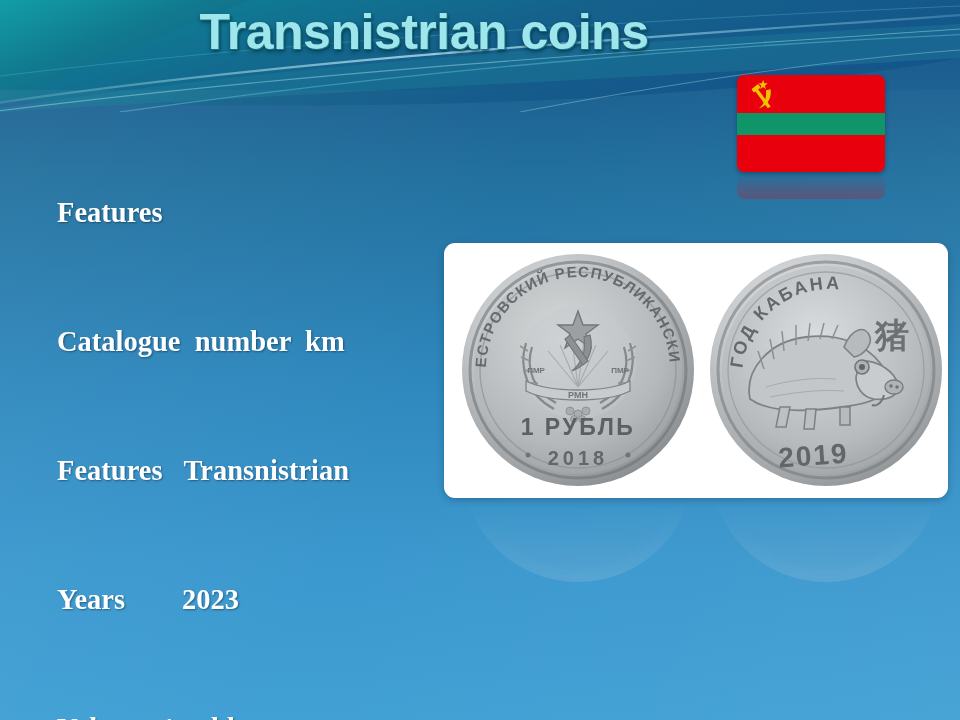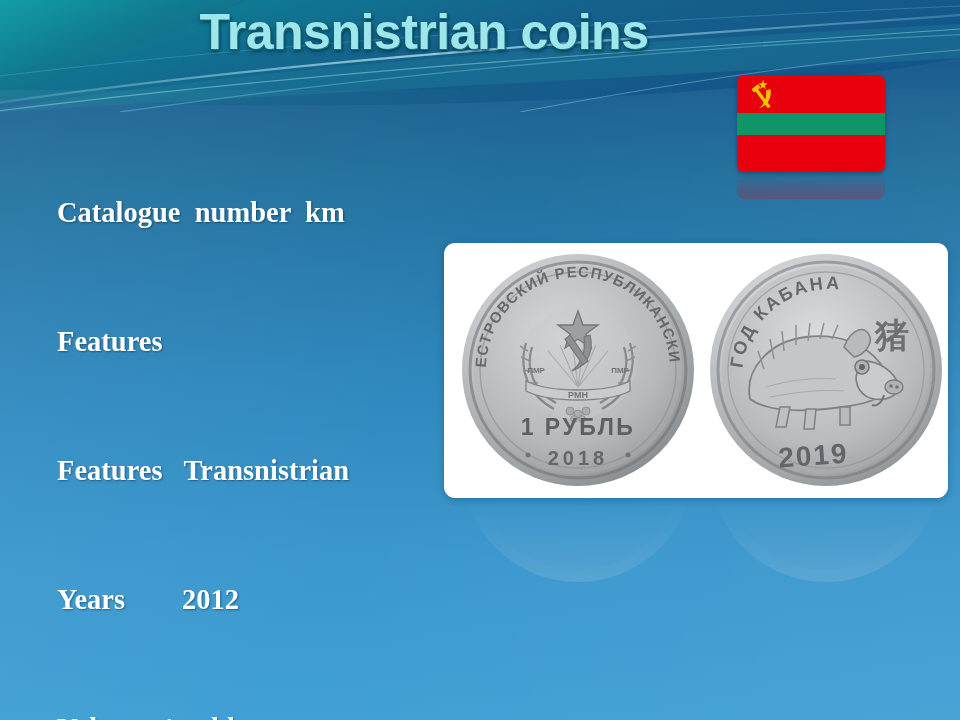--- a/index.html
+++ b/index.html
@@ -158,24 +158,24 @@
     </div>
     <div id="flag-reflection">
       <div class="flag" style="box-shadow:none;">
         <div class="band-red-top"></div>
 
       </div>
     </div>
   </div>
 
   <div id="features">
+    <div class="line">Features</div>
     <div class="line">Catalogue  number  km</div>
-    <div class="line">Features</div>
     <div class="line">Features   Transnistrian</div>
-    <div class="line">Years        2012</div>
+    <div class="line">Years        2023</div>
     <div class="line">Value     1 ruble</div>
     
     
     
     
     
     
   </div>
 
   <div id="coin-card">

